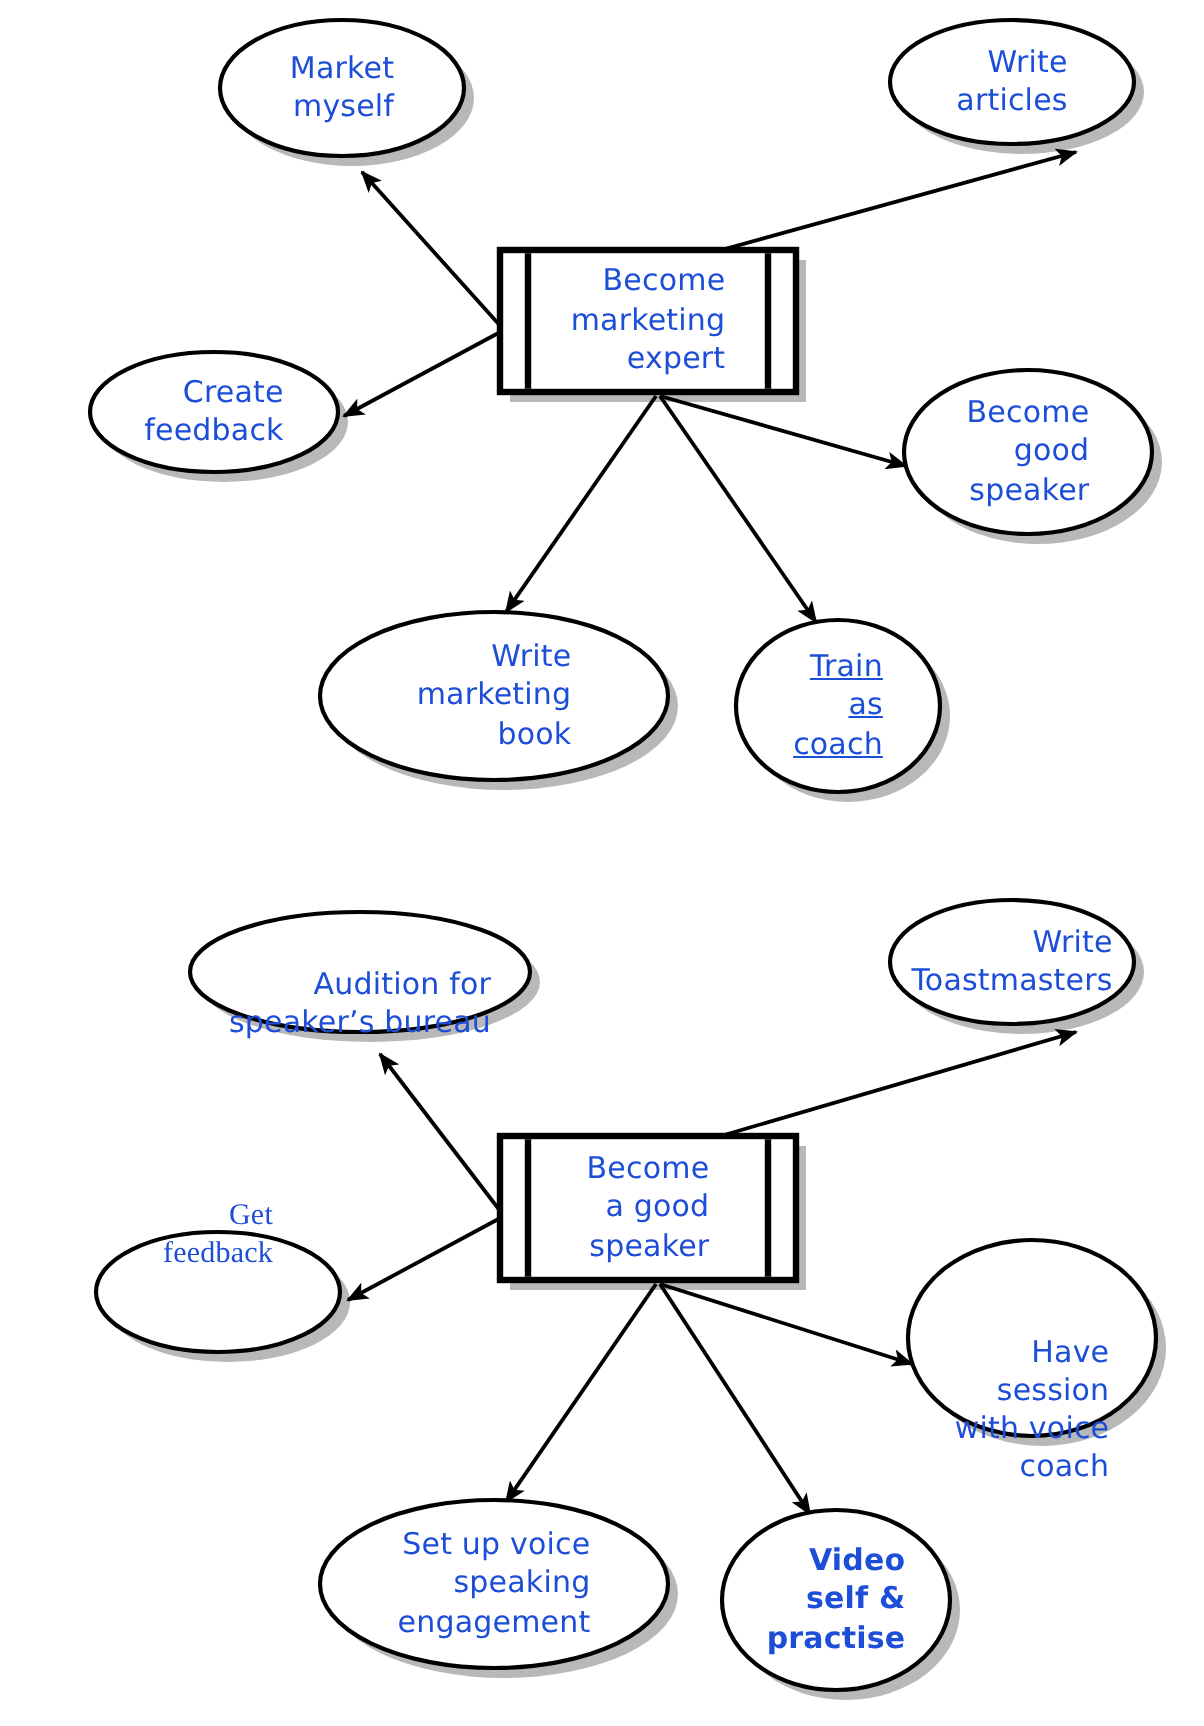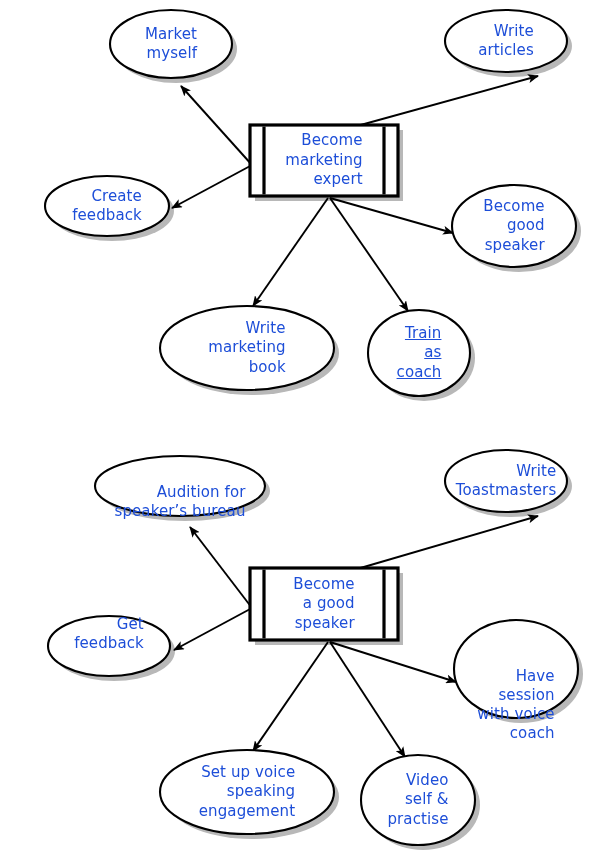--- a/index.html
+++ b/index.html
@@ -131,29 +131,29 @@
       <div class="node-label" style="left: 368px; top: 310px; width: 102px; height: 86px; text-decoration: underline;">Train
 as
 coach</div>
       <div class="node-label central" style="left: 264px; top: 125px; width: 120px; height: 71px;">Become
 marketing
 expert</div>
       <div class="node-label" style="left: 95px; top: 472px; width: 170px; height: 60px;">Audition for
 speaker’s bureau</div>
       <div class="node-label" style="left: 445px; top: 450px; width: 122px; height: 62px;">Write
 Toastmasters</div>
-      <div class="node-label" style="left: 48px; top: 604px; width: 122px; height: 60px;">Get
+      <div class="node-label" style="left: 48px; top: 588px; width: 122px; height: 60px; font-family: Liberation Serif, serif;">Get
 feedback</div>
       <div class="node-label" style="left: 454px; top: 656px; width: 124px; height: 98px;">Have
 session
 with voice
 coach</div>
       <div class="node-label" style="left: 160px; top: 750px; width: 174px; height: 84px;">Set up voice
 speaking
 engagement</div>
-      <div class="node-label" style="left: 361px; top: 755px; width: 114px; height: 90px;">Video
+      <div class="node-label" style="left: 361px; top: 755px; width: 114px; height: 90px; font-weight: bold;">Video
 self &amp;
 practise</div>
       <div class="node-label central" style="left: 264px; top: 568px; width: 120px; height: 72px;">Become
 a good
 speaker</div>
     </div>
 </div>
 
 </body></html>

